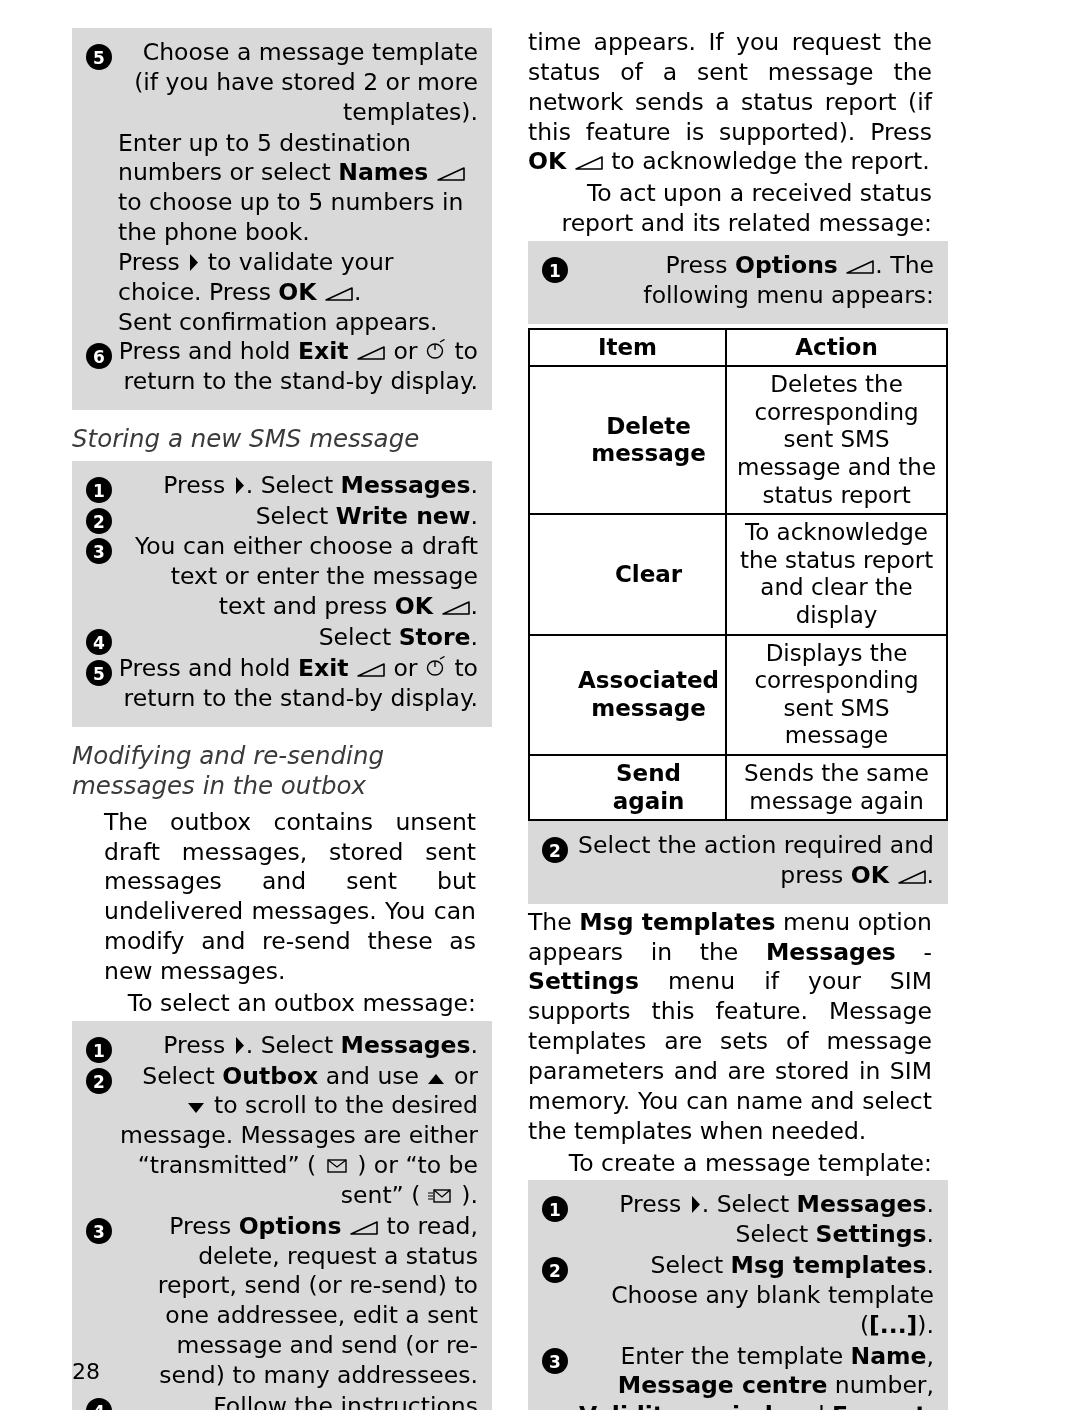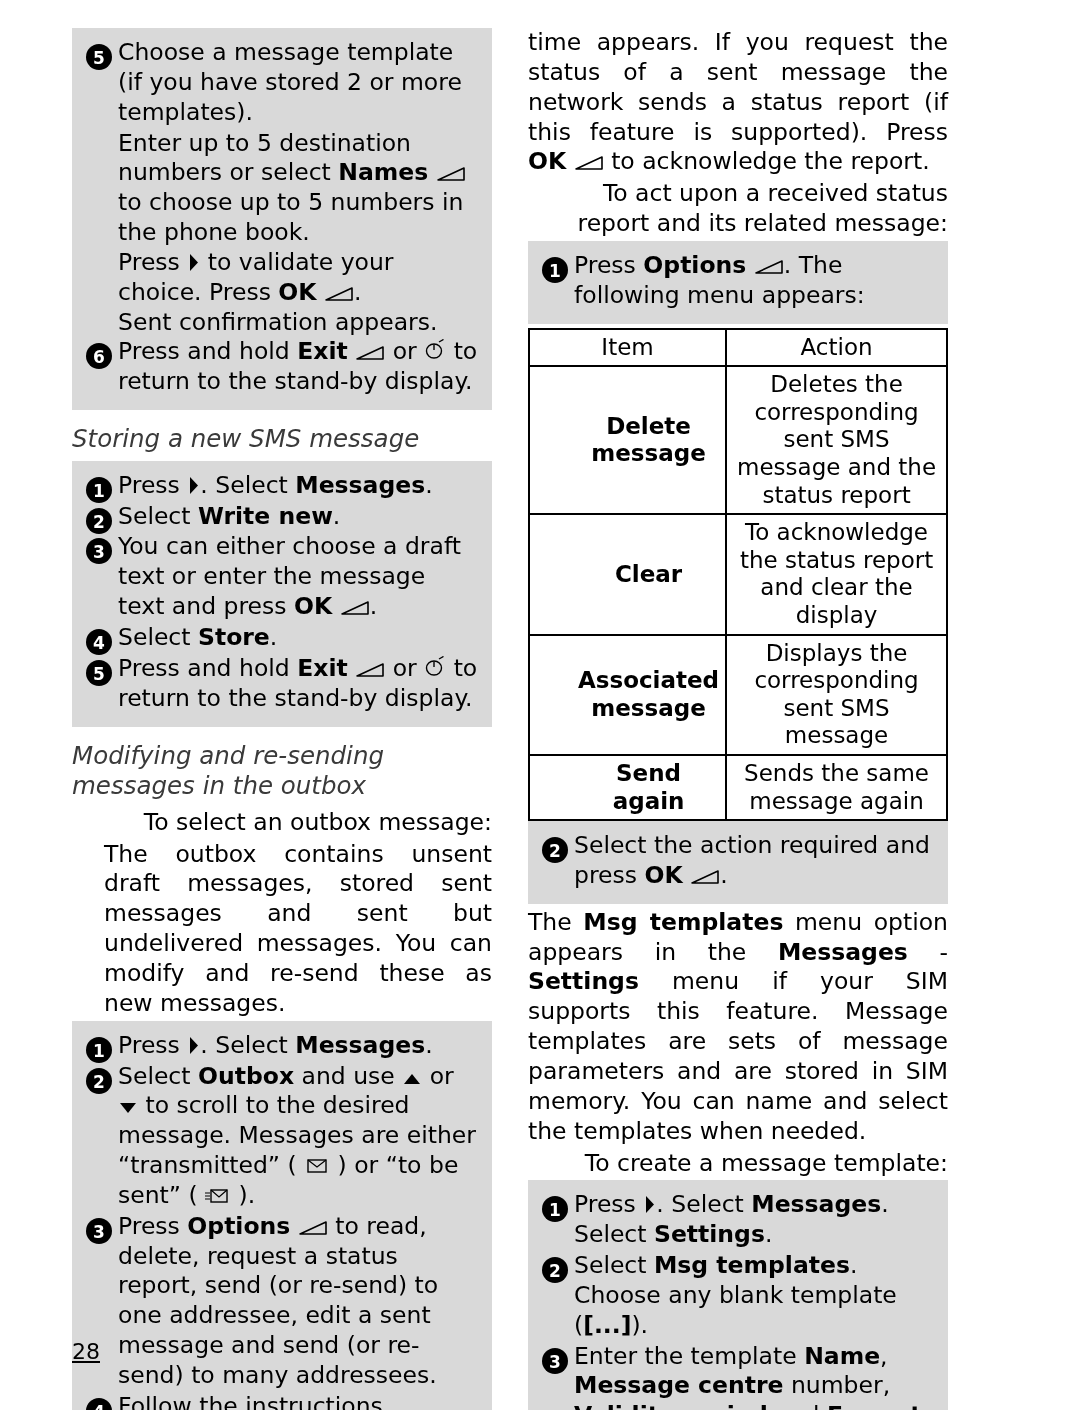--- a/index.html
+++ b/index.html
@@ -28,21 +28,21 @@
     align-items: flex-start;
   }
   .col {
     width: 420px;
   }
   
   .para {
     font-size: 23.5px;
     line-height: 1.27;
     text-align: justify;
-    margin: 0 0 2px 0;
+    margin: 0 16px 2px 0;
   }
   .para.nojust { text-align: right; }
   .indent {
     padding-left: 32px;
   }
   .heading {
     font-size: 24.5px;
     line-height: 1.25;
     color: #3a3a3a;
     margin: 14px 0 6px 0;
@@ -71,20 +71,21 @@
     width: 34px;
     height: 27px;
     position: relative;
     top: 4px;
   }
   .bullet svg { display: block; }
   .steptext {
     font-size: 23.5px;
     line-height: 1.27;
     flex: 1;
+    text-align: right;
   }
   .sub {
     font-size: 23.5px;
     line-height: 1.27;
     padding-left: 34px;
   }
   
   .ico {
     display: inline-block;
     vertical-align: -2px;
@@ -99,36 +100,35 @@
   }
   table.optbl th, table.optbl td {
     border: 2px solid #000;
     font-size: 23px;
     line-height: 1.2;
     padding: 4px 6px;
     text-align: center;
     vertical-align: middle;
   }
   table.optbl th {
-    font-weight: normal;
+    font-weight: bold;
     border-radius: 9px;
   }
   table.optbl td.k {
     font-weight: bold;
     width: 38%;
     padding-left: 48px;
   }
   
   .pageno {
     position: absolute;
     left: 72px;
-    bottom: 46px;
+    bottom: 26px;
     font-size: 22px;
     color: #000;
-    text-decoration: underline;
   }
 </style>
 </head>
 <body>
 
 <div class="page">
   <div class="cols">
 
     <div class="col">
 
@@ -227,22 +227,22 @@
                     <ellipse cx="10" cy="12" rx="7.5" ry="7" fill="none" stroke="#000" stroke-width="1.4"></ellipse>
                     <path d="M10 5.5 L10 11" stroke="#000" stroke-width="1.4"></path>
                     <path d="M15 3 L19.5 0.5" stroke="#000" stroke-width="1.4"></path>
                   </svg></span> to return to the stand-by display.</div>
             </li>
           </ul>
       </div>
 
       <div class="heading">Modifying and re-sending messages in the outbox</div>
 
+      <div class="para indent">The outbox contains unsent draft messages, stored sent messages and sent but undelivered messages. You can modify and re-send these as new messages.</div>
       <div class="para indent nojust">To select an outbox message:</div>
-      <div class="para indent">The outbox contains unsent draft messages, stored sent messages and sent but undelivered messages. You can modify and re-send these as new messages.</div>
 
       <div class="greybox">
         <ul class="steps">
             <li class="step">
               <span class="bullet">
                 <svg width="30" height="30" viewBox="0 0 30 30">
                   <circle cx="15" cy="15" r="13" fill="#000"></circle>
                   <text x="15" y="21.5" font-family="DejaVu Sans, sans-serif" font-size="17" font-weight="bold" fill="#fff" text-anchor="middle">1</text>
                 </svg>
               </span>

